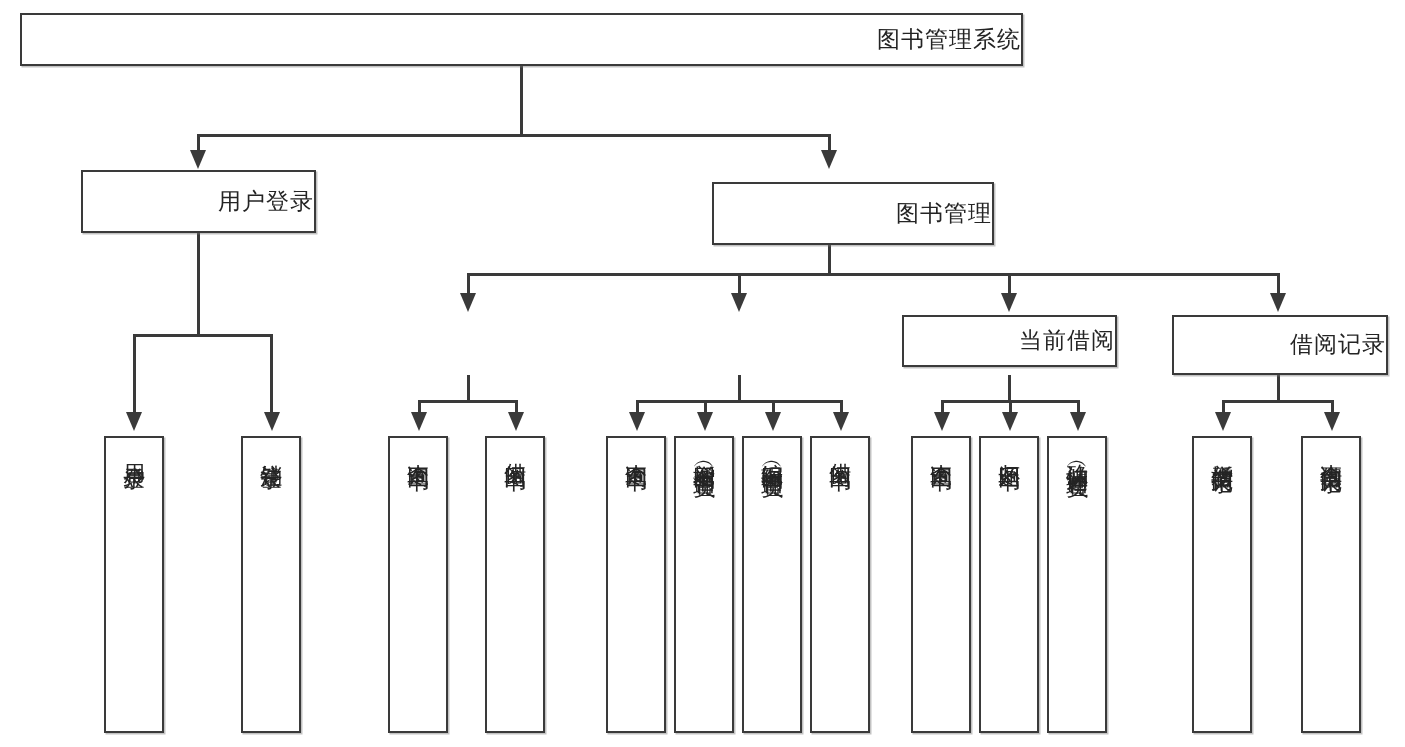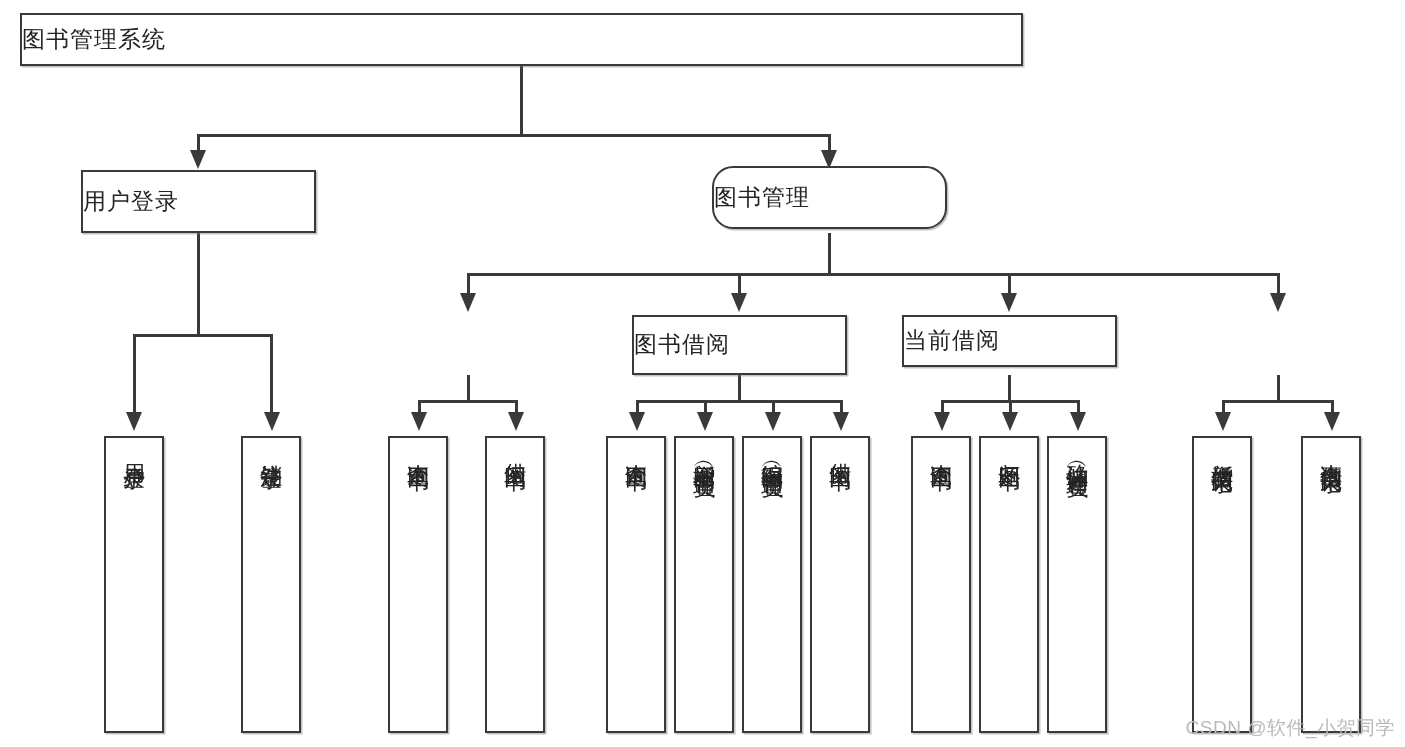--- a/index.html
+++ b/index.html
@@ -19,21 +19,21 @@
     background: #ffffff;
     overflow: hidden;
   }
   .node {
     position: absolute;
     box-sizing: border-box;
     background: #ffffff;
     border: 2px solid #3a3a3a;
     display: flex;
     align-items: center;
-    justify-content: flex-start;
+    justify-content: flex-end;
     box-shadow: 1.5px 1.5px 0 rgba(120,120,120,0.45);
   }
   .node-label {
     font-size: 23px;
     line-height: 1.18;
     letter-spacing: 1px;
     color: #242424;
     text-align: center;
     white-space: nowrap;
   }
@@ -146,30 +146,30 @@
   <div class="arrow" style="left:1215px; top:412px;"></div>
   <div class="arrow" style="left:1324px; top:412px;"></div>
 
   <div class="node horizontal" style="left:20px; top:13px; width:1003px; height:53px;">
     <span class="node-label">图书管理系统</span>
   </div>
 
   <div class="node horizontal" style="left:81px; top:170px; width:235px; height:63px;">
     <span class="node-label">用户登录</span>
   </div>
-  <div class="node horizontal" style="left:712px; top:166px; width:235px; height:63px;border-radius:21px;">
+  <div class="node horizontal" style="left:712px; top:182px; width:282px; height:63px;">
     <span class="node-label">图书管理</span>
   </div>
 
-  <div class="node horizontal" style="left:632px; top:315px; width:215px; height:60px;">
-    <span class="node-label">图书借阅</span>
-  </div>
   <div class="node horizontal" style="left:902px; top:315px; width:215px; height:52px;">
     <span class="node-label">当前借阅</span>
   </div>
+  <div class="node horizontal" style="left:1172px; top:315px; width:216px; height:60px;">
+    <span class="node-label">借阅记录</span>
+  </div>
 
   <div class="node vertical" style="left:104px; top:436px; width:60px; height:297px;">
     <span class="node-label">用户登录</span>
   </div>
   <div class="node vertical" style="left:241px; top:436px; width:60px; height:297px;">
     <span class="node-label">注销登录</span>
   </div>
 
   <div class="node vertical" style="left:388px; top:436px; width:60px; height:297px;">
     <span class="node-label">查询图书</span>
@@ -201,15 +201,14 @@
     <span class="node-label">确认归还（管理员）</span>
   </div>
 
   <div class="node vertical" style="left:1192px; top:436px; width:60px; height:297px;">
     <span class="node-label">新增借阅记录</span>
   </div>
   <div class="node vertical" style="left:1301px; top:436px; width:60px; height:297px;">
     <span class="node-label">查询借阅记录</span>
   </div>
 
-  <div id="watermark">CSDN @软件_小贺同学</div>
 
 </div>
 
 </body></html>

